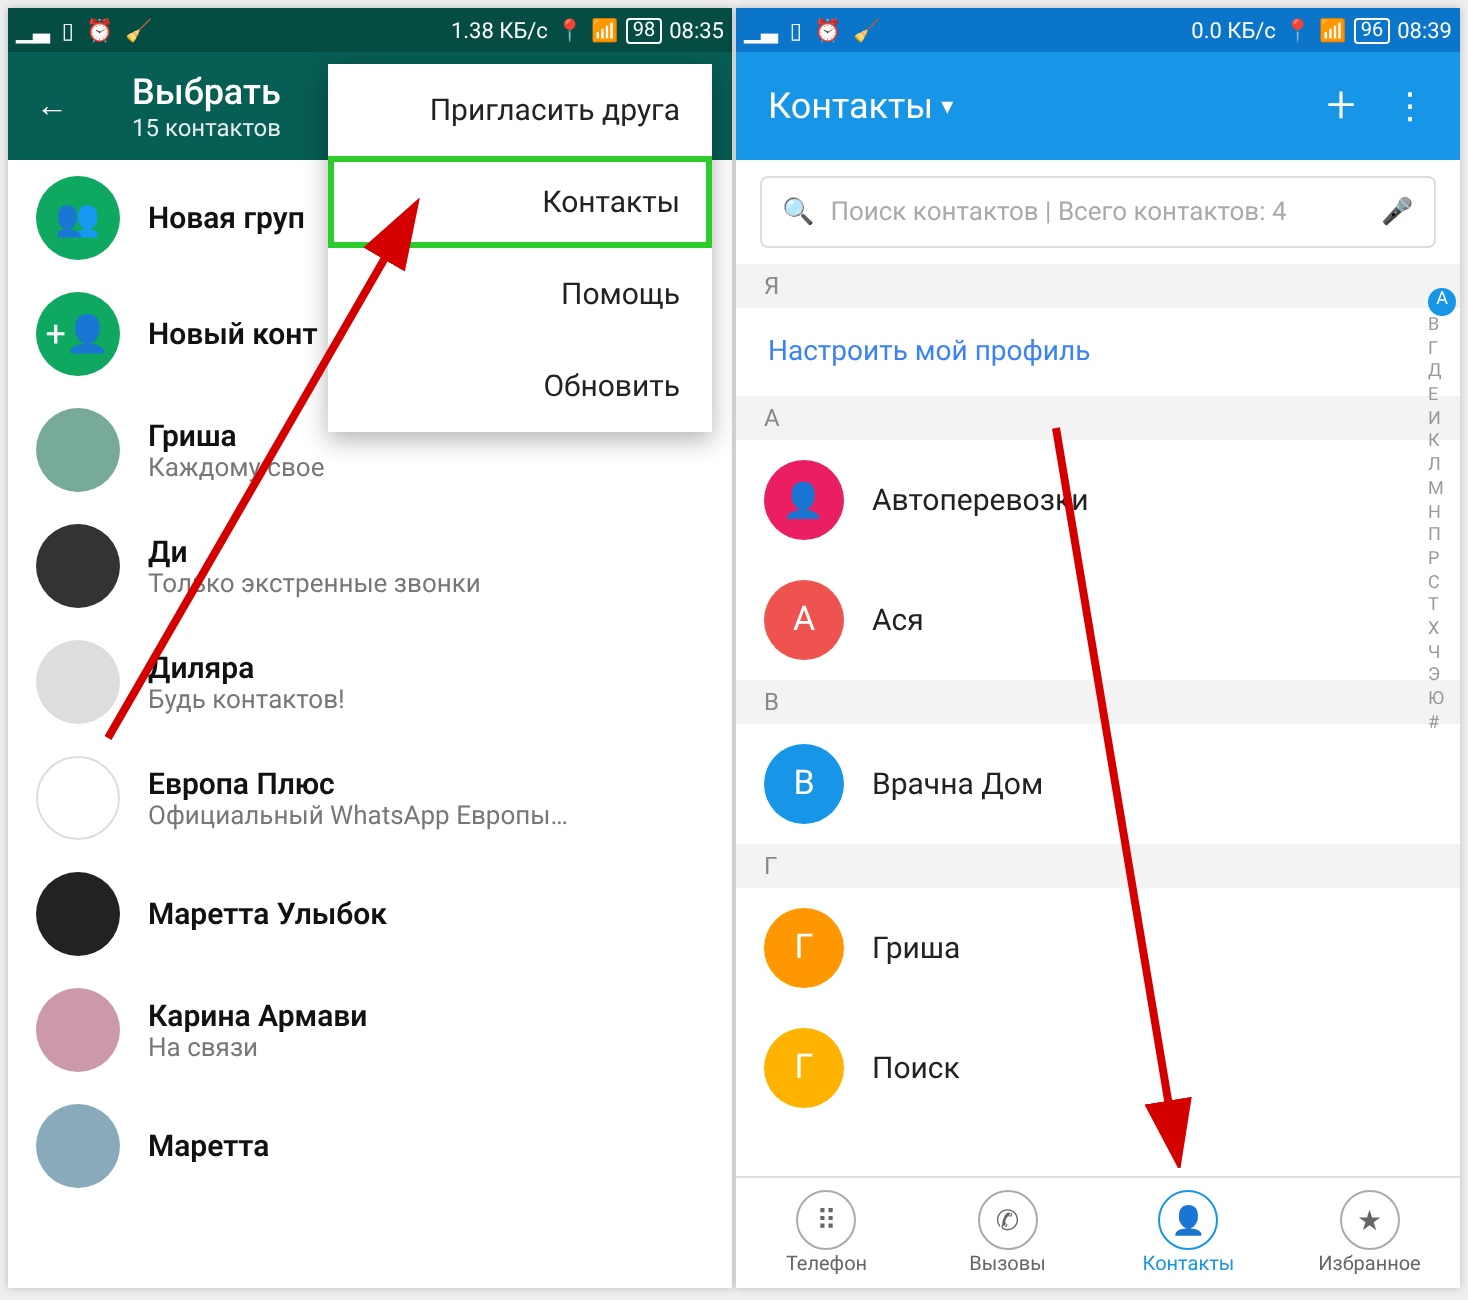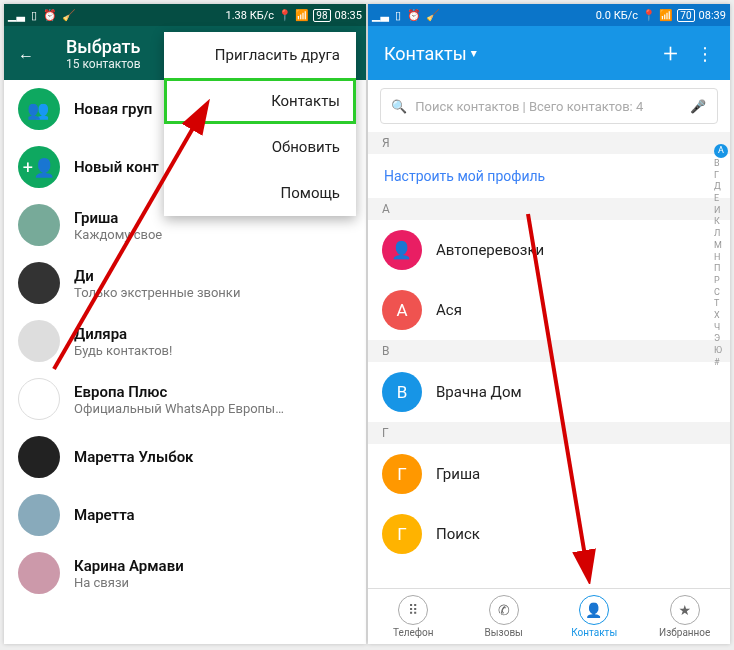--- a/index.html
+++ b/index.html
@@ -133,39 +133,39 @@
             <div class="st">Официальный WhatsApp Европы…</div>
           </div>
       </div>
       <div class="row">
         <div class="avatar" style="background:#222"></div>
         <div class="rowtxt">
             <div class="nm">Маретта Улыбок</div>
           </div>
       </div>
       <div class="row">
-        <div class="avatar" style="background:#8ab"></div>
-        <div class="rowtxt">
-            <div class="nm">Маретта</div>
-          </div>
-      </div>
-      <div class="row">
         <div class="avatar" style="background:#c9a"></div>
         <div class="rowtxt">
             <div class="nm">Карина Армави</div>
             <div class="st">На связи</div>
+          </div>
+      </div>
+      <div class="row">
+        <div class="avatar" style="background:#8ab"></div>
+        <div class="rowtxt">
+            <div class="nm">Маретта</div>
           </div>
       </div>
     </div>
 
     <div class="popup">
       <div class="mi">Пригласить друга</div>
       <div class="mi hl">Контакты</div>
+      <div class="mi">Помощь</div>
       <div class="mi">Обновить</div>
-      <div class="mi">Помощь</div>
     </div>
 
     <svg class="arrow-red" style="left:40px;top:95px;width:180px;height:280px">
       <defs>
           <marker id="ah1" markerWidth="10" markerHeight="10" refX="6" refY="3" orient="auto">
             <path d="M0,0 L0,6 L9,3 z" fill="#d40000"></path>
           </marker>
         </defs>
       <line x1="10" y1="270" x2="160" y2="10" stroke="#d40000" stroke-width="4" marker-end="url(#ah1)"></line>
     </svg>
@@ -176,21 +176,21 @@
       <div class="left">
         <span>▁▃</span>
         <span>▯</span>
         <span>⏰</span>
         <span>🧹</span>
       </div>
       <div class="right">
         <span>0.0 КБ/с</span>
         <span>📍</span>
         <span>📶</span>
-        <span class="batt">70</span>
+        <span class="batt">96</span>
         <span>08:39</span>
       </div>
     </div>
 
     <div class="chdr">
       <span>Контакты</span>
       <span style="margin-left:4px;font-size:12px;">▾</span>
       <div class="spacer"></div>
       <span class="plus">+</span>
       <span class="dots">⋮</span>

